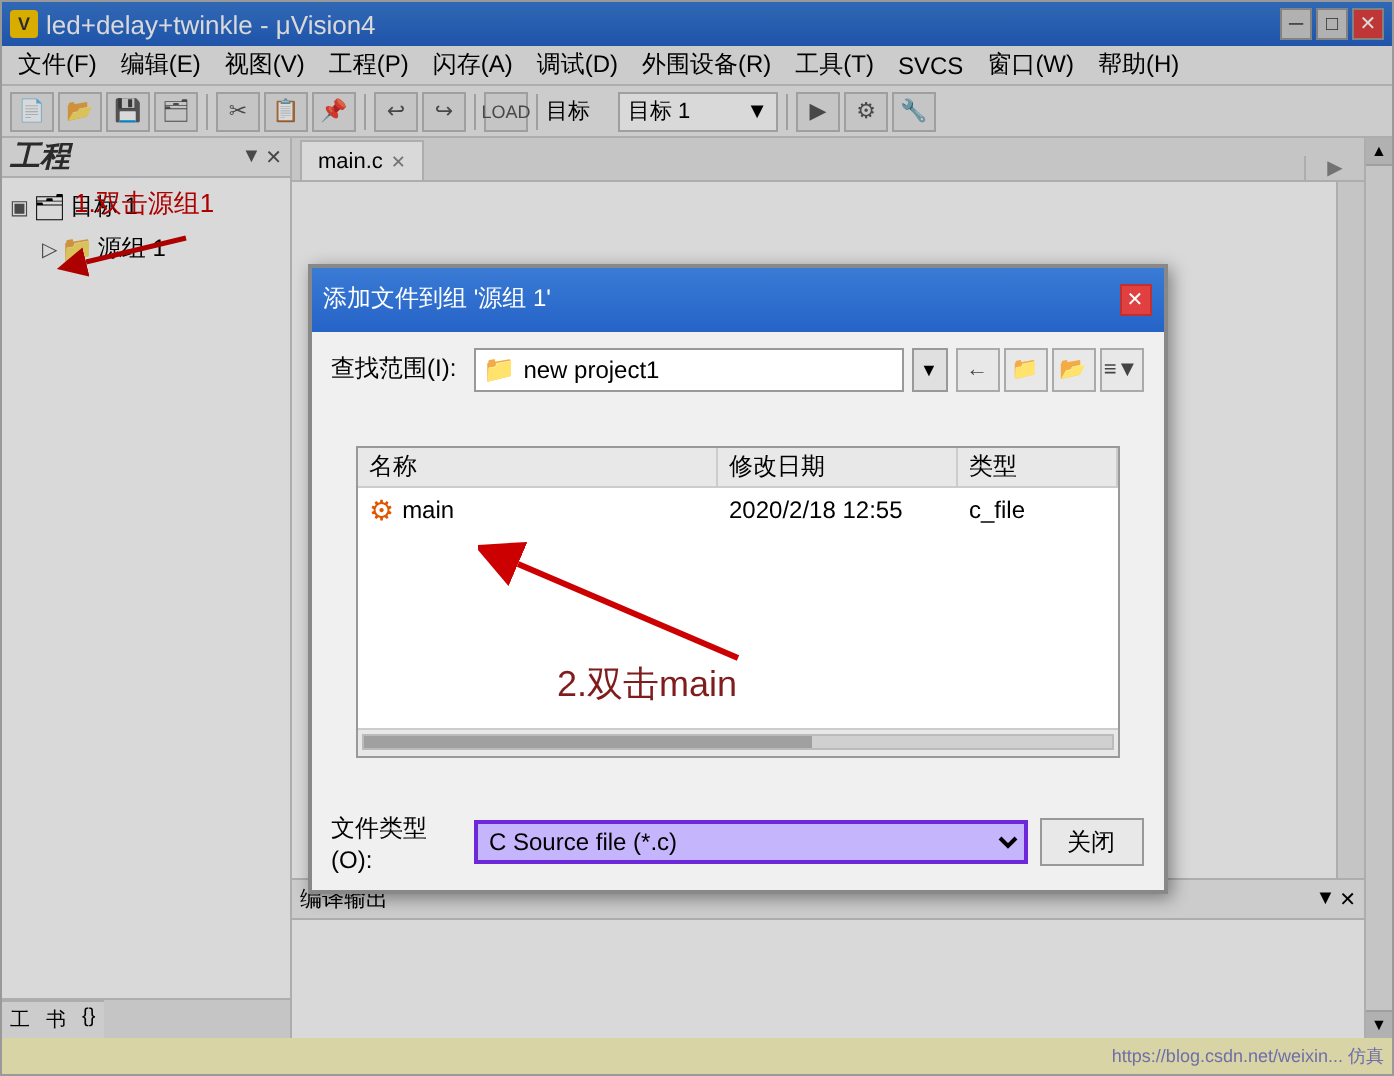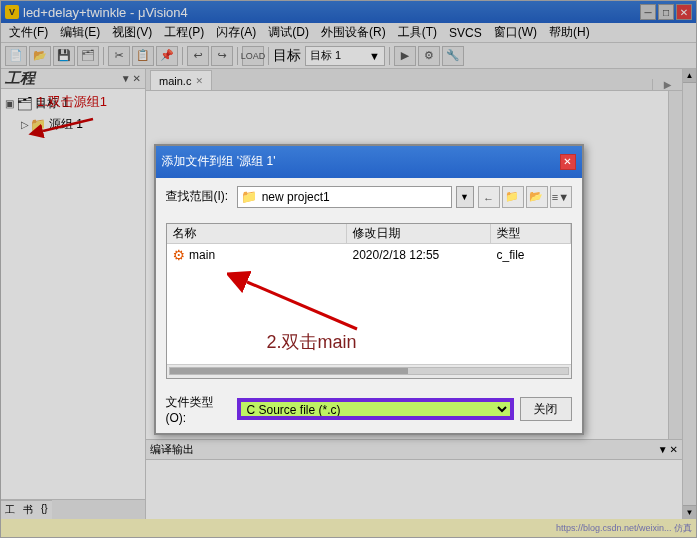--- a/index.html
+++ b/index.html
@@ -365,21 +365,21 @@
       justify-content: center;
       cursor: pointer;
       font-size: 11px;
       color: #444;
     }
 
     
     .file-list-container {
       border: 1px solid #999;
       background: white;
-      margin: 0;
+      margin: 12px;
       flex: 1;
     }
     .file-list-header {
       background: #e8e8e8;
       border-bottom: 1px solid #ccc;
       display: flex;
       height: 20px;
       align-items: center;
     }
     .file-list-col {
@@ -439,22 +439,22 @@
     
     .dialog-input {
       height: 22px;
       border: 1px solid #999;
       background: white;
       padding: 0 4px;
       font-size: 12px;
     }
     .dialog-select {
       height: 22px;
-      border: 4px solid #6d28d9;
-      background: #bef264;
+      border: 2px solid #6d28d9;
+      background: #c4b5fd;
       padding: 0 2px;
       font-size: 12px;
       flex: 1;
     }
     .dialog-btn {
       height: 24px;
       min-width: 52px;
       background: #e8e8e8;
       border: 1px solid #999;
       cursor: pointer;
@@ -528,21 +528,21 @@
     <div class="tb-separator"></div>
     <div class="tb-btn">✂</div>
     <div class="tb-btn">📋</div>
     <div class="tb-btn">📌</div>
     <div class="tb-separator"></div>
     <div class="tb-btn">↩</div>
     <div class="tb-btn">↪</div>
     <div class="tb-separator"></div>
     <div class="tb-btn" style="font-size:9px;">LOAD</div>
     <div class="tb-separator"></div>
-    <span style="font-size:14px; margin-right:2px;">目标</span>
+    <span style="font-size:11px; margin-right:12px;">目标</span>
     <div class="tb-dropdown">
       <span>目标 1</span>
       <span>▼</span>
     </div>
     <div class="tb-separator"></div>
     <div class="tb-btn">▶</div>
     <div class="tb-btn">⚙</div>
     <div class="tb-btn">🔧</div>
   </div>
 

